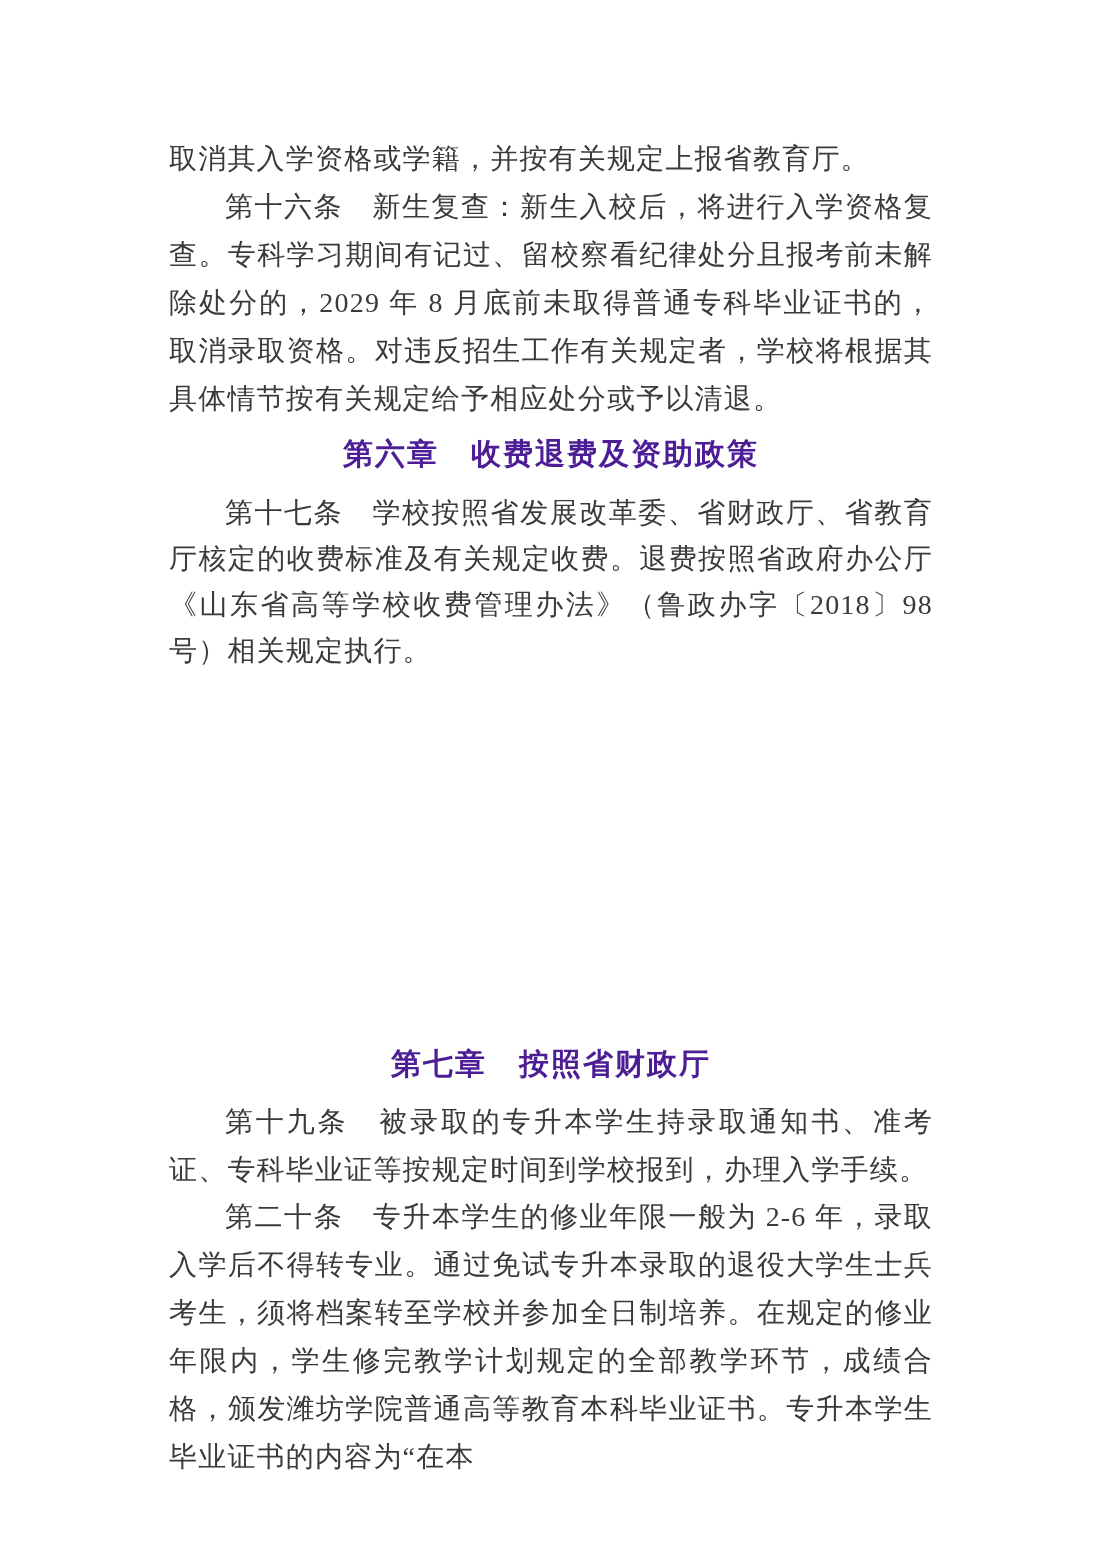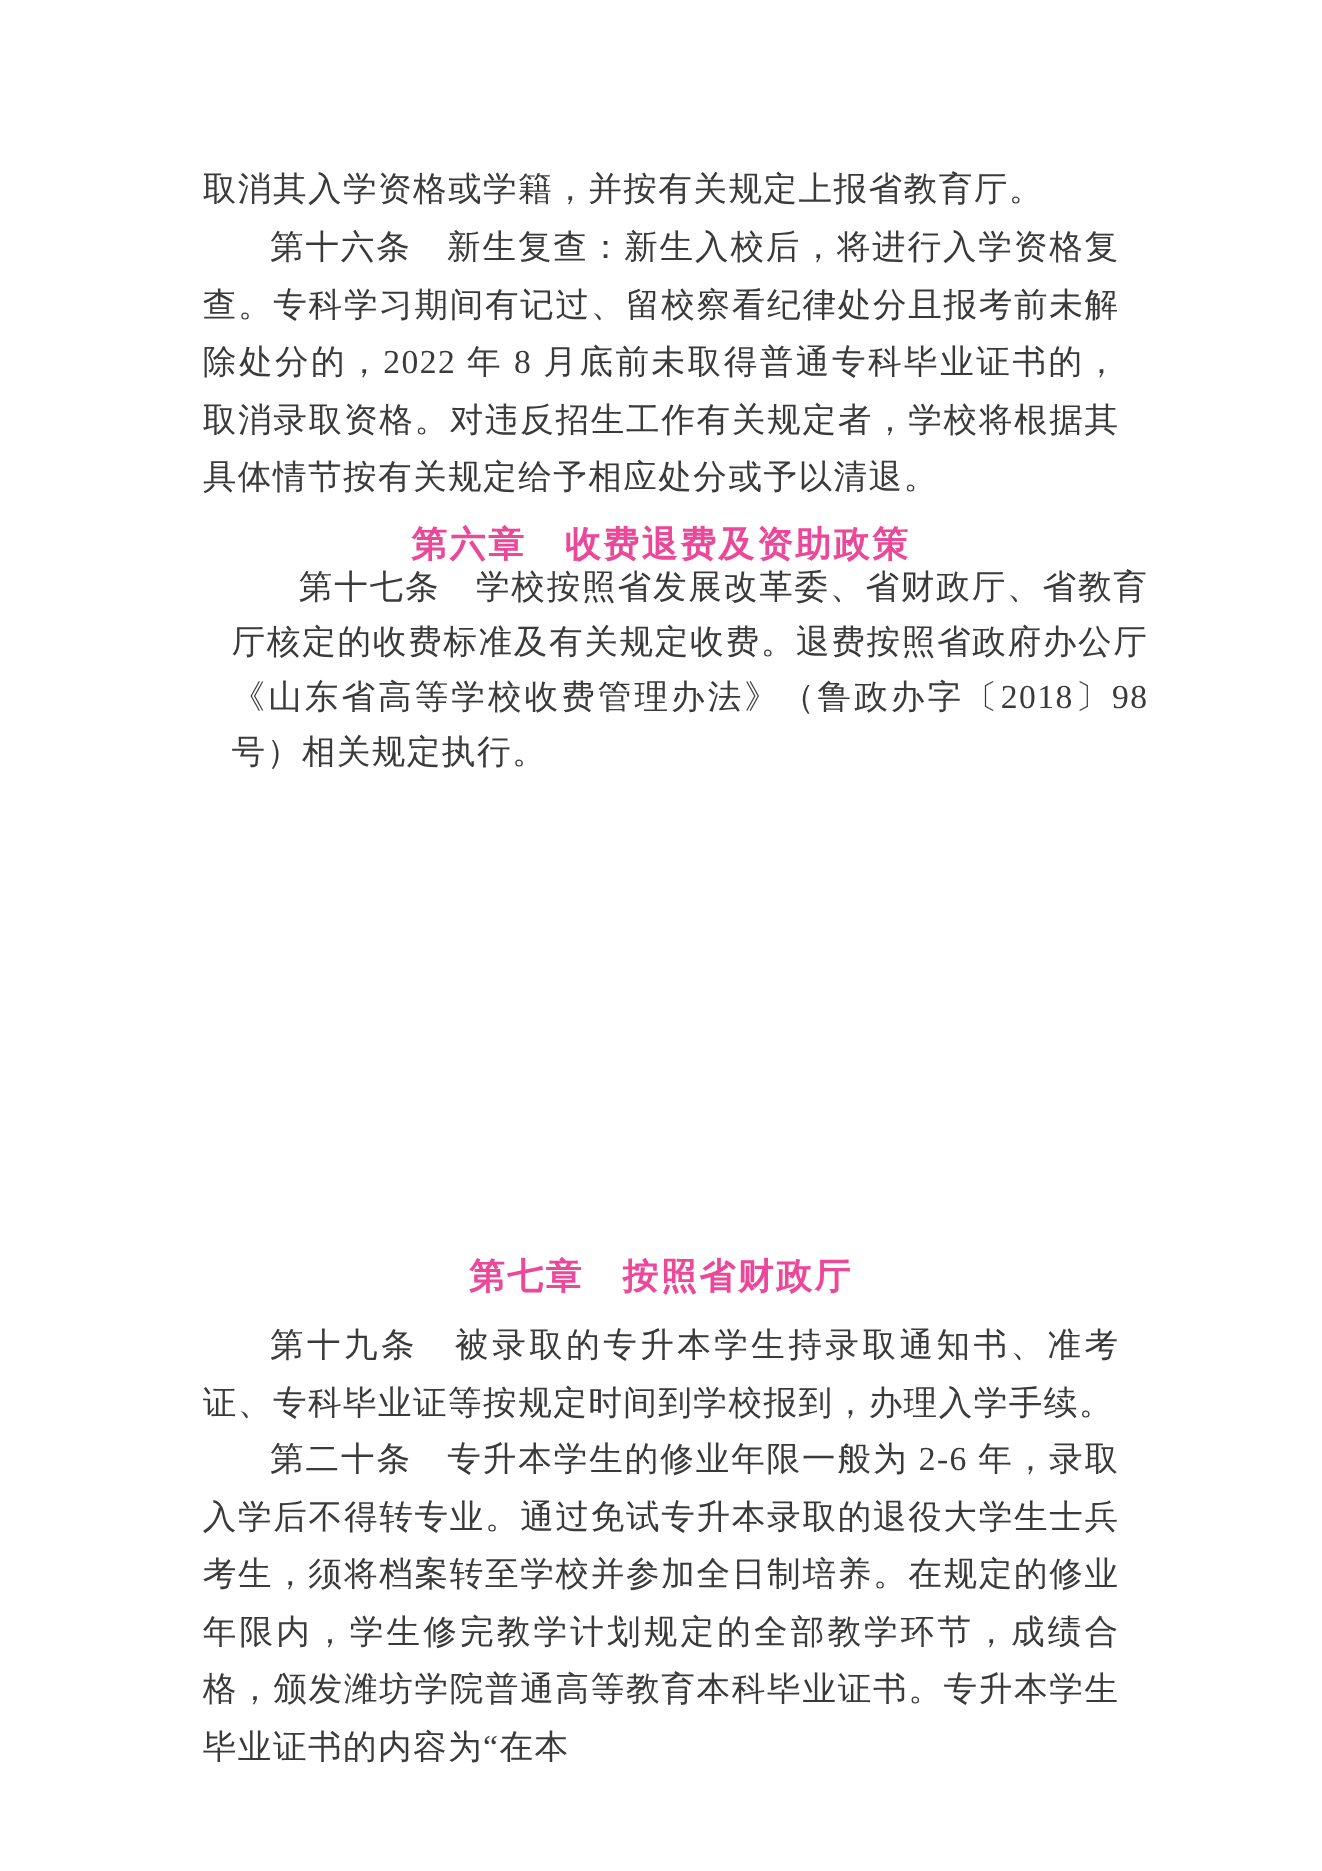--- a/index.html
+++ b/index.html
@@ -33,40 +33,40 @@
     text-indent: 2em;
   }
   .wide-leading {
     line-height: 52px;
   }
   .heading {
     font-family: "Liberation Sans", "DejaVu Sans", sans-serif;
     font-weight: bold;
     font-size: 30px;
     line-height: 40px;
-    color: #ec4899;
+    color: #4c1d95;
     text-align: center;
     letter-spacing: 2px;
   }
   .b1 { top: 135px; }
   .b2 { top: 183px; }
   .b3 { top: 434px; }
-  .b4 { top: 467px; line-height: 46px; margin-left: 24px; }
+  .b4 { top: 490px; line-height: 46px; }
   .b5 { top: 678px; }
   .b6 { top: 1044px; }
   .b7 { top: 1098px; }
   .b8 { top: 1193px; }
 </style>
 </head>
 <body>
 
 <div class="page">
   <p class="blk body-text b1">取消其入学资格或学籍，并按有关规定上报省教育厅。</p>
 
-  <p class="blk body-text indent b2">第十六条　新生复查：新生入校后，将进行入学资格复查。专科学习期间有记过、留校察看纪律处分且报考前未解除处分的，2022 年 8 月底前未取得普通专科毕业证书的，取消录取资格。对违反招生工作有关规定者，学校将根据其具体情节按有关规定给予相应处分或予以清退。</p>
+  <p class="blk body-text indent b2">第十六条　新生复查：新生入校后，将进行入学资格复查。专科学习期间有记过、留校察看纪律处分且报考前未解除处分的，2029 年 8 月底前未取得普通专科毕业证书的，取消录取资格。对违反招生工作有关规定者，学校将根据其具体情节按有关规定给予相应处分或予以清退。</p>
 
   <h2 class="blk heading b3">第六章　收费退费及资助政策</h2>
 
   <p class="blk body-text indent b4">第十七条　学校按照省发展改革委、省财政厅、省教育厅核定的收费标准及有关规定收费。退费按照省政府办公厅《山东省高等学校收费管理办法》（鲁政办字〔2018〕98 号）相关规定执行。</p>
 
 
   <h2 class="blk heading b6">第七章　按照省财政厅</h2>
 
   <p class="blk body-text indent b7">第十九条　被录取的专升本学生持录取通知书、准考证、专科毕业证等按规定时间到学校报到，办理入学手续。</p>
 

